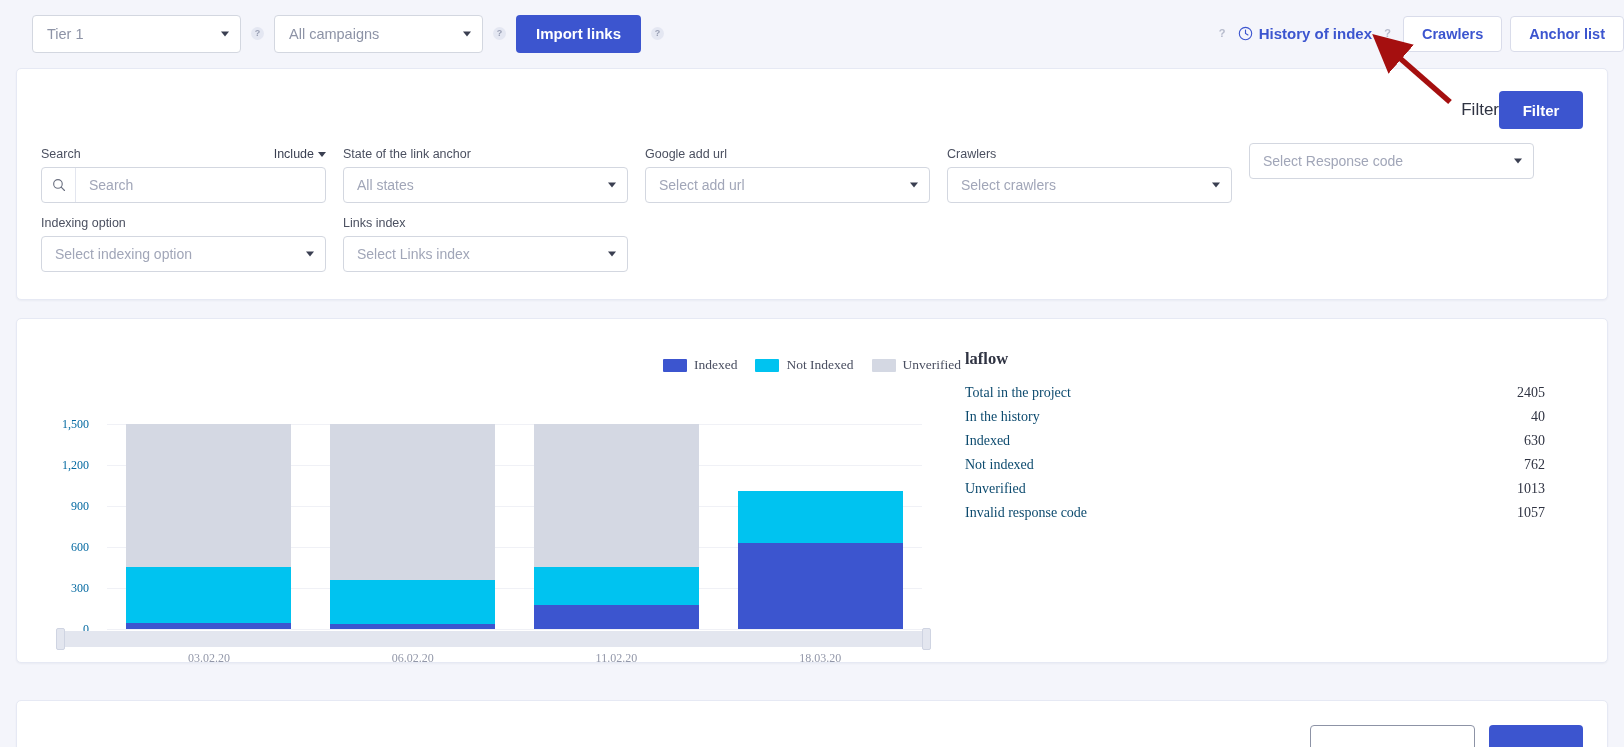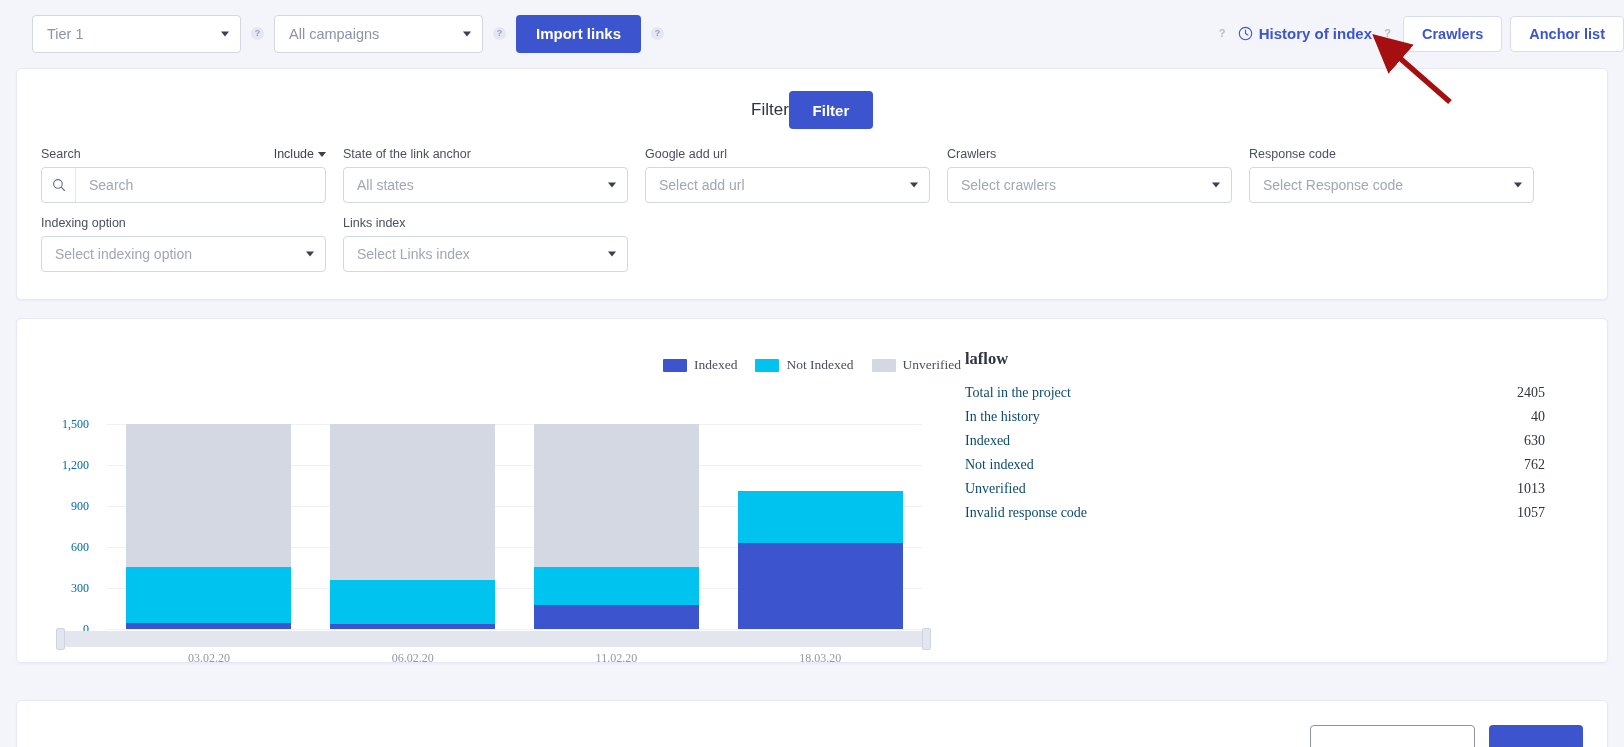--- a/index.html
+++ b/index.html
@@ -77,21 +77,21 @@
   .card {
     position: absolute; background: #fff;
     border: 1px solid #e6e9f4; border-radius: 5px;
     box-shadow: 0 1px 2px rgba(40,50,90,.05);
   }
   #filter-card { left: 16px; top: 68px; width: 1592px; height: 232px; }
   #chart-card  { left: 16px; top: 318px; width: 1592px; height: 345px; font-family: Liberation Serif, serif; }
   #bottom-card { left: 16px; top: 700px; width: 1592px; height: 90px; }
 
   .filter-head {
-    display: flex; align-items: center; justify-content: center;
+    display: flex; align-items: center; justify-content: flex-end;
     padding: 22px 24px 0 24px;
   }
   .filter-title { font-size: 17px; color: #2f3342; }
   .btn-filter {
     background: #3c55cf; color: #fff; border: none; border-radius: 4px;
     height: 38px; width: 84px;
     font-size: 15px; font-weight: bold;
     font-family: "Liberation Sans", sans-serif; cursor: pointer;
   }
 
@@ -292,23 +292,20 @@
           <div class="field-label-row">
             <span class="field-label">Crawlers</span>
           </div>
           <div class="ctrl">
             <span class="txt">Select crawlers</span>
             <span class="caret"></span>
           </div>
         </div>
 
         <div class="field">
-          <div class="field-label-row">
-            <span class="field-label">Response code</span>
-          </div>
           <div class="ctrl">
             <span class="txt">Select Response code</span>
             <span class="caret"></span>
           </div>
         </div>
       </div>
 
       <div class="field-row">
         <div class="field">
           <div class="field-label-row">

